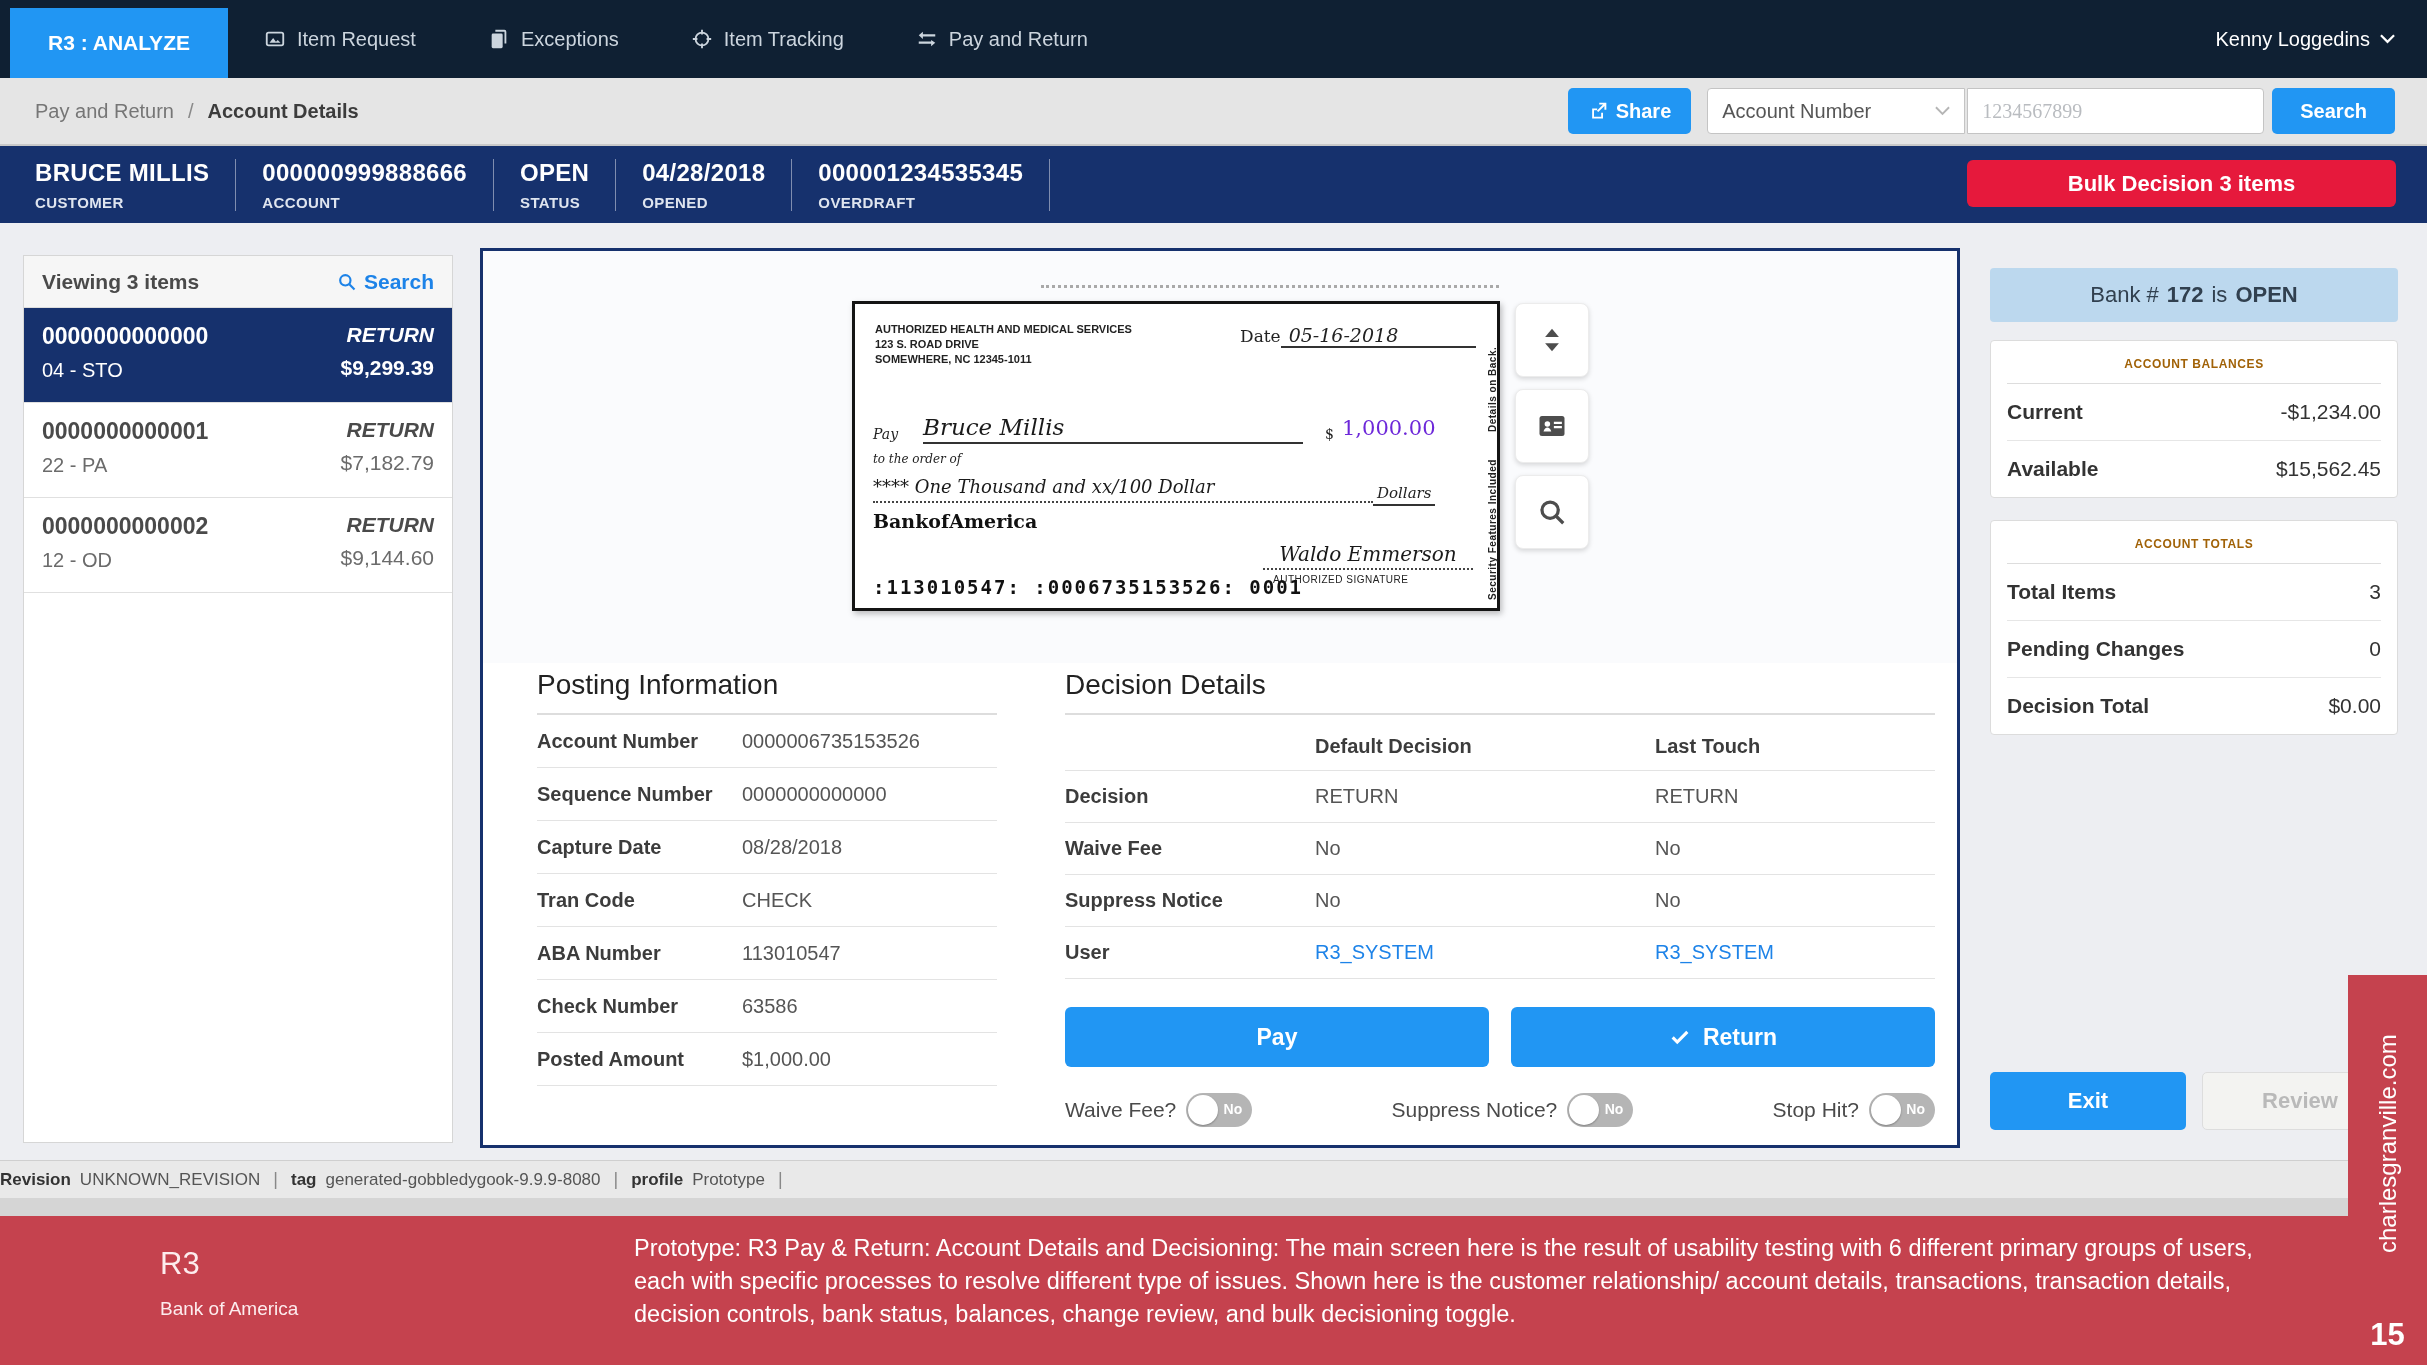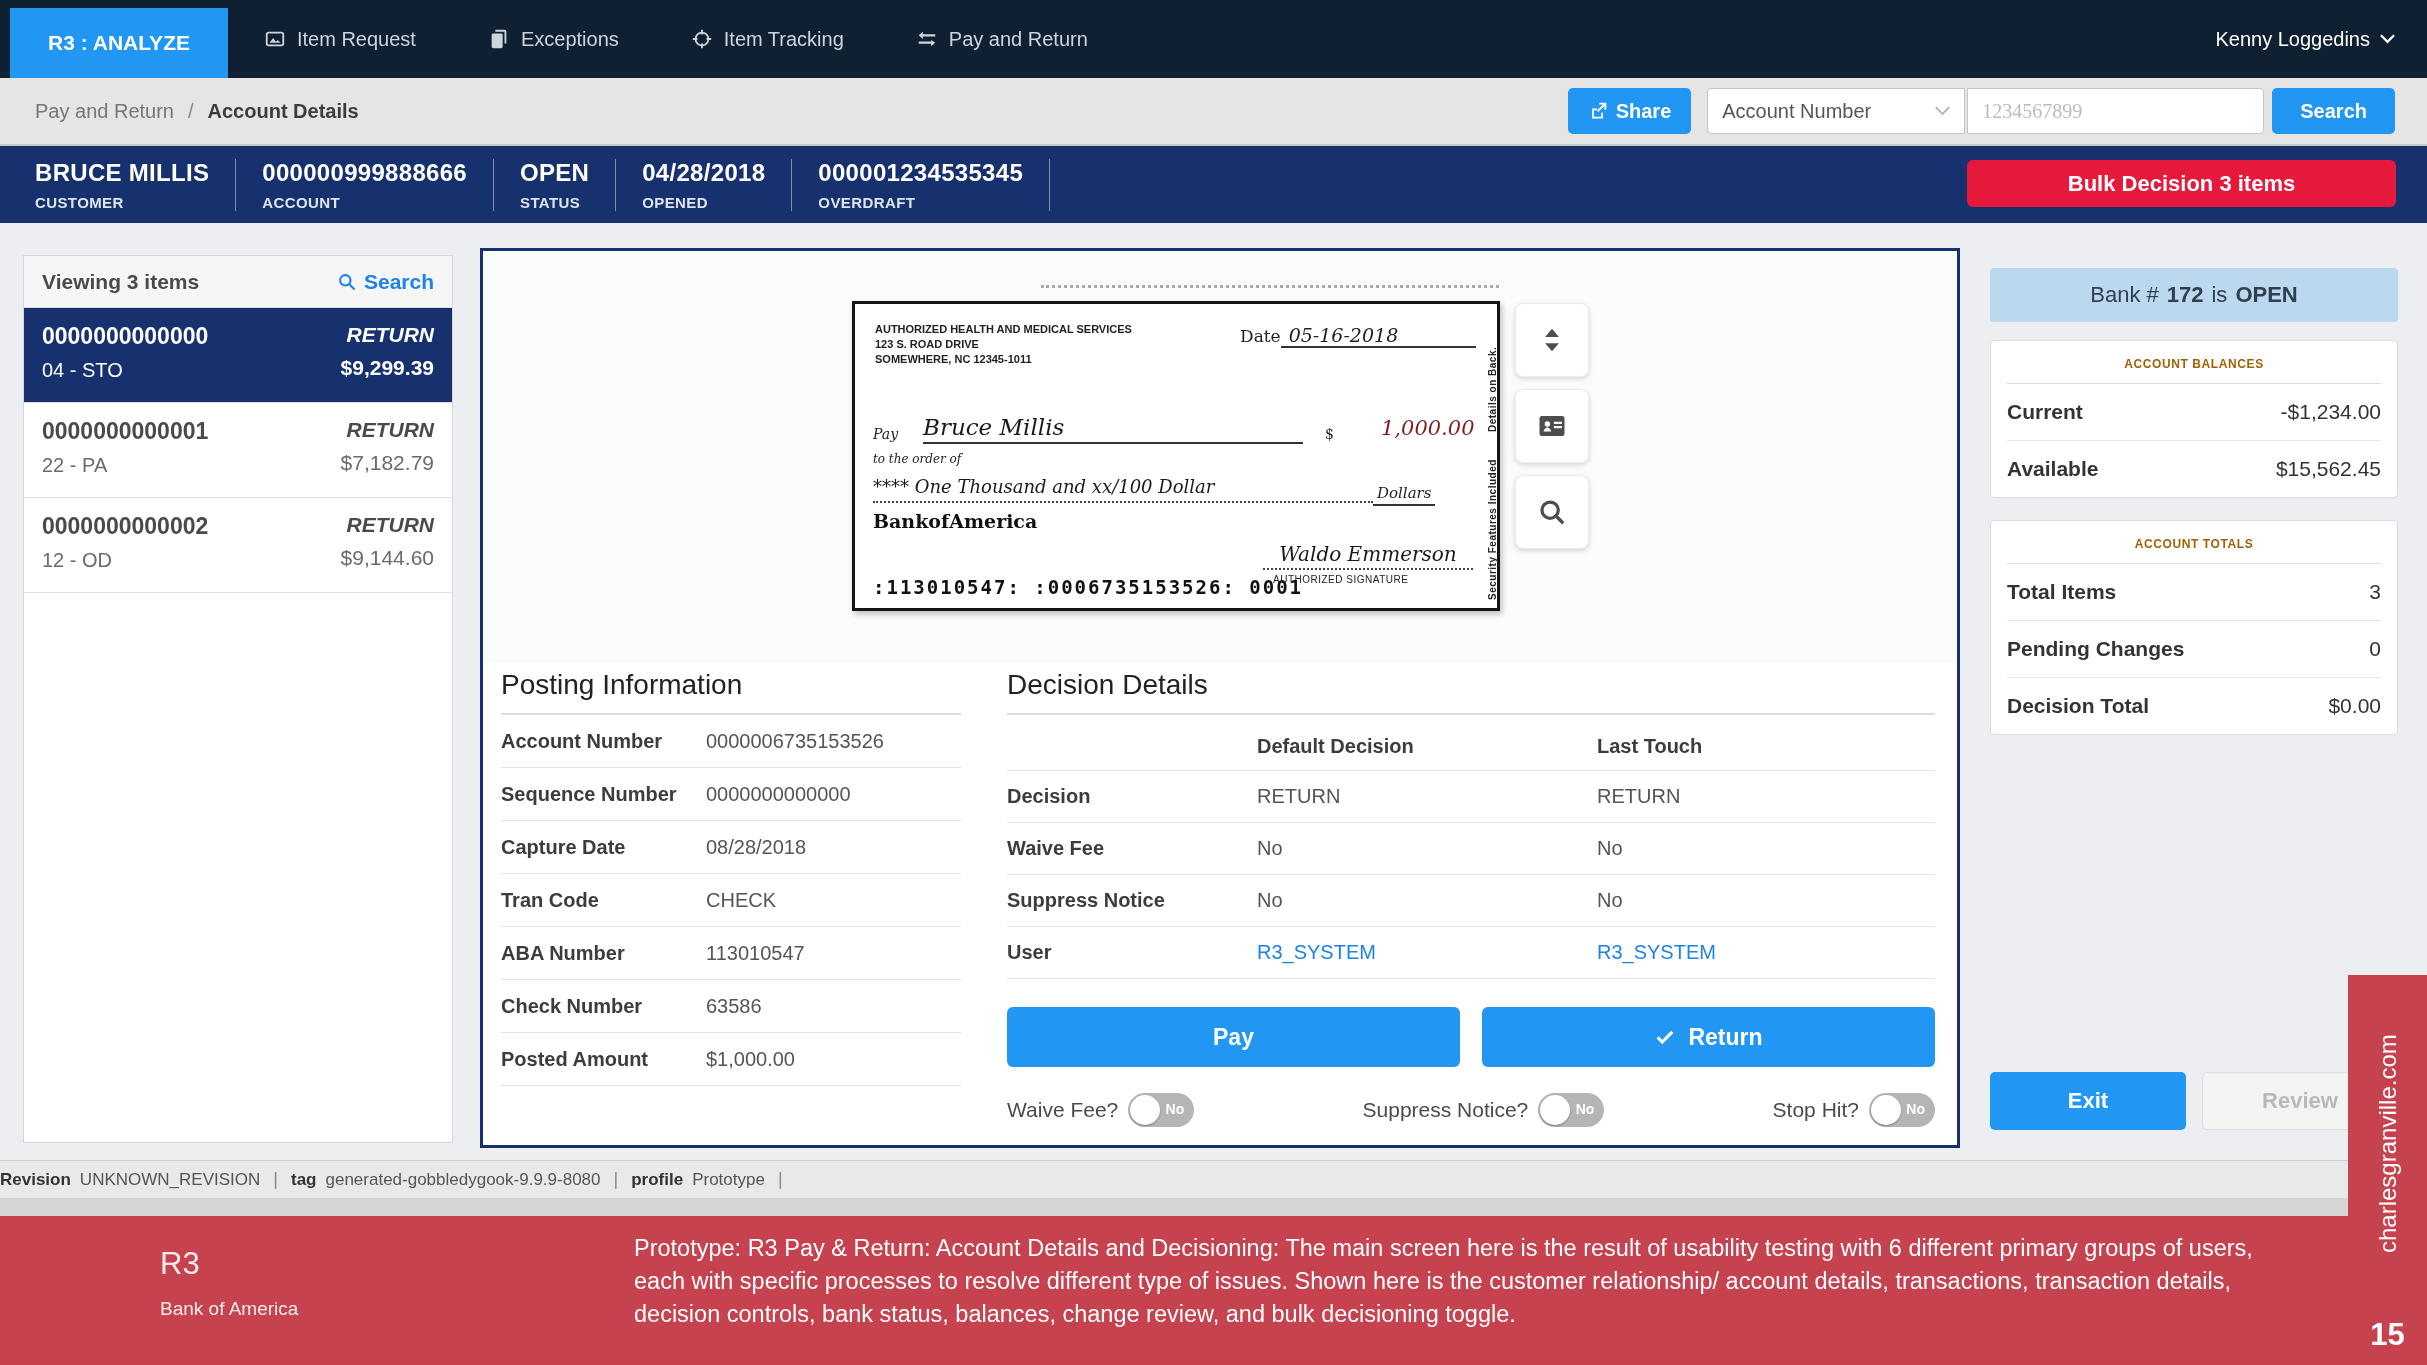--- a/index.html
+++ b/index.html
@@ -57,35 +57,35 @@
   .check-area { position:relative; width:100%; height:412px; background:#fafbfd; }
   .behind-edge { position:absolute; left:558px; top:34px; width:458px; border-top:3px dotted #a9a9a9; }
   .check { position:absolute; left:369px; top:50px; width:648px; height:310px; background:#fff; border:3px solid #141414; box-shadow:2px 3px 6px rgba(0,0,0,.25); }
   .payor { position:absolute; left:20px; top:18px; font-size:11px; font-weight:bold; color:#222; line-height:15px; }
   .chk-date { position:absolute; left:385px; top:20px; font-family:"DejaVu Serif",serif; font-size:17px; color:#222; }
   .chk-date-val { font-family:"DejaVu Serif",serif; font-style:italic; font-size:19px; display:inline-block; width:195px; border-bottom:2px solid #333; padding-left:8px; }
   .chk-pay { position:absolute; left:18px; top:122px; font-family:"DejaVu Serif",serif; font-style:italic; font-size:14px; color:#222; }
   .chk-order { position:absolute; left:18px; top:148px; font-family:"DejaVu Serif",serif; font-style:italic; font-size:12px; color:#222; }
   .chk-payee { position:absolute; left:68px; top:110px; width:380px; font-family:"DejaVu Serif",serif; font-style:italic; font-size:23px; color:#1a1a1a; border-bottom:2px solid #333; padding-bottom:2px; }
   .chk-dollar { position:absolute; left:470px; top:122px; font-family:"DejaVu Serif",serif; font-size:14px; color:#222; }
-  .chk-amt { position:absolute; left:487px; top:112px; font-family:"DejaVu Serif",serif; font-style:italic; font-size:21px; color:#7f1d1d;margin-left:39px; }
+  .chk-amt { position:absolute; left:487px; top:112px; font-family:"DejaVu Serif",serif; font-size:21px; color:#6d28d9; }
   .chk-words { position:absolute; left:18px; top:172px; width:500px; font-family:"DejaVu Serif",serif; font-style:italic; font-size:18px; color:#1a1a1a; border-bottom:2px dotted #444; padding-bottom:4px; }
   .chk-dollars { position:absolute; left:518px; top:180px; font-family:"DejaVu Serif",serif; font-style:italic; font-size:15px; color:#222; border-bottom:2px solid #333; padding:0 4px 2px; }
   .chk-bank { position:absolute; left:18px; top:206px; font-family:"DejaVu Serif",serif; font-weight:bold; font-size:19px; color:#111; }
   .chk-sig { position:absolute; left:408px; top:238px; width:210px; text-align:center; font-family:"DejaVu Serif",serif; font-style:italic; font-size:20px; color:#1a1a1a; border-bottom:2px dotted #444; padding-bottom:2px; }
   .chk-sig-label { position:absolute; left:418px; top:270px; font-size:10px; letter-spacing:.5px; color:#222; }
   .chk-micr { position:absolute; left:18px; bottom:10px; font-family:"DejaVu Sans Mono",monospace; font-weight:bold; font-size:19px; letter-spacing:2px; color:#111; }
   .chk-edge { position:absolute; right:-1px; writing-mode:vertical-rl; transform:rotate(180deg); font-size:10px; font-weight:bold; color:#222; letter-spacing:.5px; }
   .chk-edge.top { top:8px; height:120px; }
   .chk-edge.bot { bottom:8px; height:160px; }
   .check-tools { position:absolute; left:1032px; top:52px; display:flex; flex-direction:column; gap:12px; }
   .tool-btn { width:74px; height:74px; background:#fff; border:1px solid #ececec; border-radius:8px; box-shadow:0 2px 5px rgba(0,0,0,.15); display:flex; align-items:center; justify-content:center; color:#4d4d4d; cursor:pointer; }
   .tool-btn svg { width:30px; height:30px; }
 
-  .panel-lower { display:flex; gap:46px; padding:6px 22px 0 18px; }
+  .panel-lower { display:flex; gap:68px; padding:6px 22px 0 18px;margin-left:36px; }
   .sec-title { font-size:28px; color:#222; padding-bottom:12px; border-bottom:2px solid #ddd; }
   .posting { width:460px; flex:none; }
   .prow { display:flex; align-items:center; padding:13px 0; border-bottom:1px solid #e3e3e3; }
   .plabel { flex:0 0 195px; font-size:20px; font-weight:bold; color:#3c3c3c; line-height:26px; }
   .pval { flex:1; font-size:20px; color:#555; padding-left:10px; }
   .decision { flex:1; }
   .dhead { display:flex; padding:20px 0 12px; border-bottom:1px solid #e3e3e3; }
   .drow { display:flex; padding:14px 0; border-bottom:1px solid #e3e3e3; }
   .dc1 { flex:0 0 250px; font-size:20px; font-weight:bold; color:#3c3c3c; }
   .dc2 { flex:0 0 340px; font-size:20px; color:#555; }

